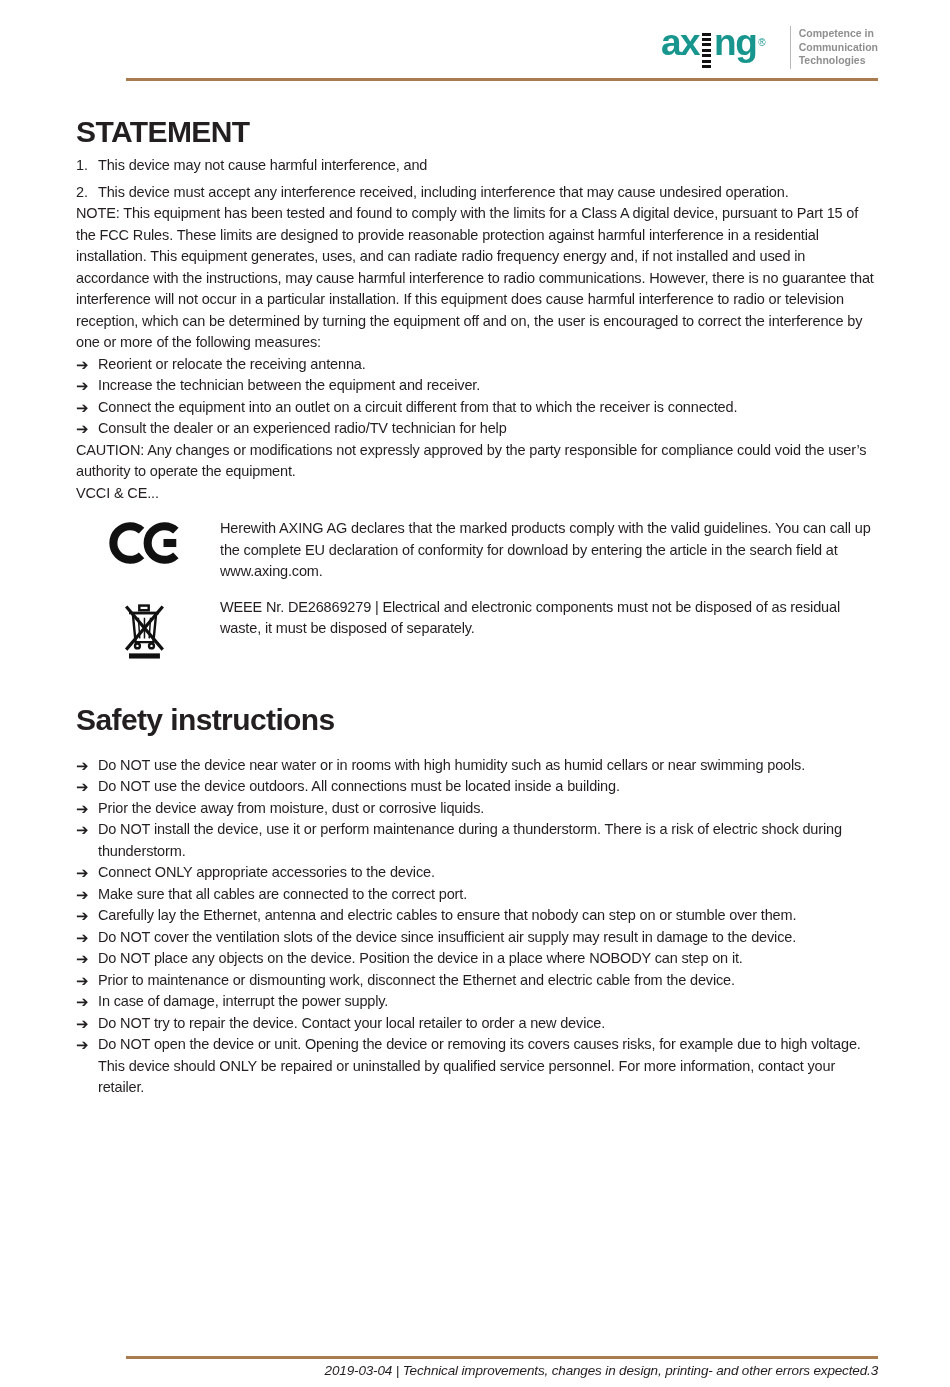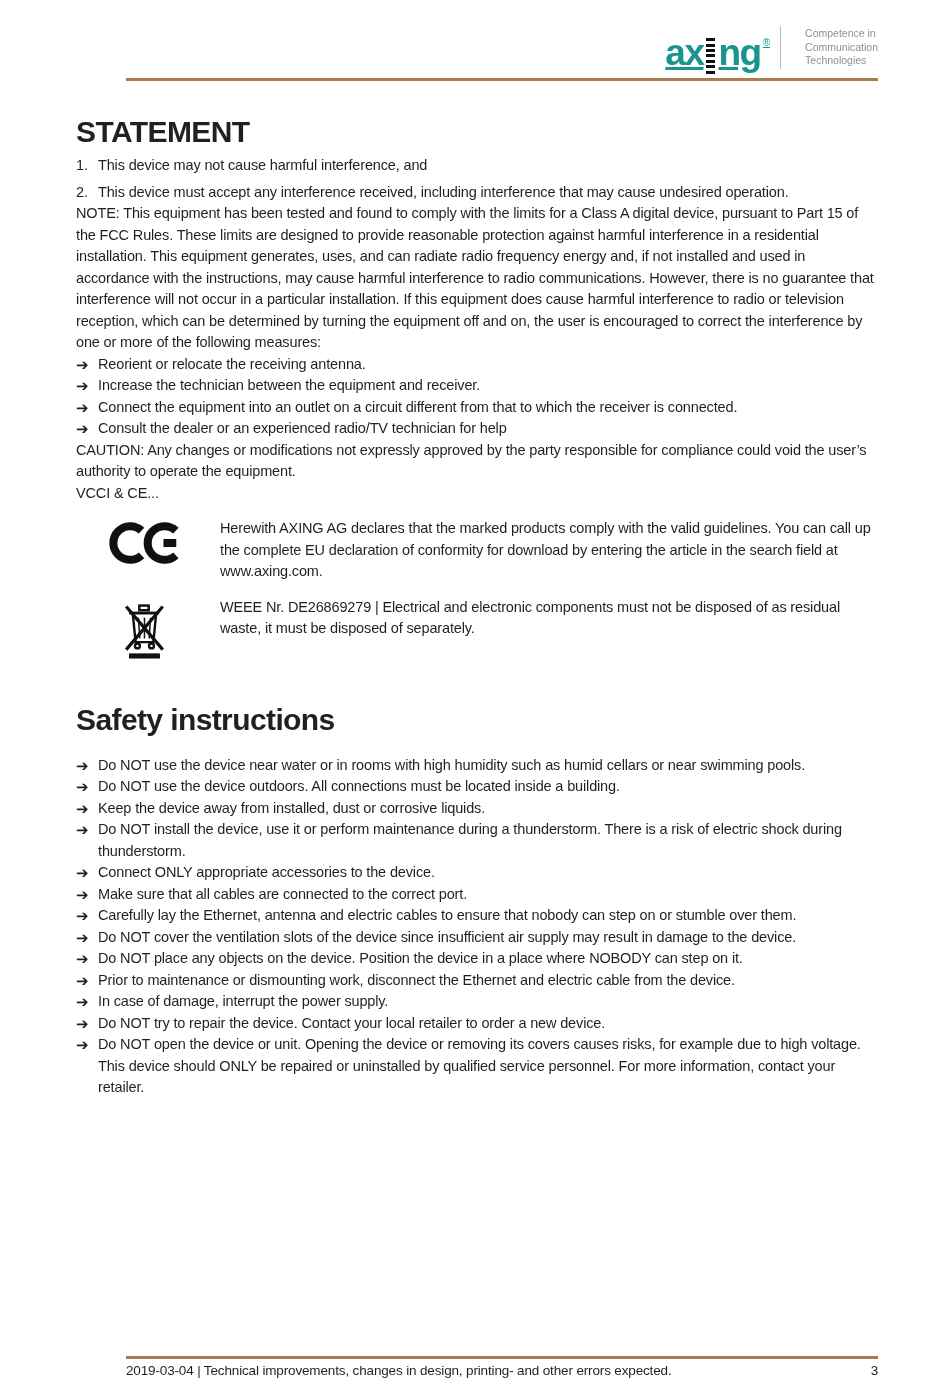--- a/index.html
+++ b/index.html
@@ -9,29 +9,29 @@
     background:#ffffff;
     font-family:"Liberation Sans", sans-serif;
     font-size:14.5px;line-height:21.5px;
     color:#231f20;
     letter-spacing:-0.15px;
     overflow:hidden;
   }
   
   .header{padding:26px 72px 0 126px;}
   .logo-row{display:flex;justify-content:flex-end;align-items:flex-start;height:44px;}
-  .logo{display:flex;align-items:center;color:#18968e;font-weight:bold;
-        font-size:37px;line-height:34px;letter-spacing:-1.5px;text-decoration:underline;}
+  .logo{display:flex;align-items:flex-start;color:#18968e;font-weight:bold;
+        font-size:37px;line-height:34px;letter-spacing:-1.5px;}
   .logo .lg-txt{display:inline-block;}
   .stripes{display:flex;flex-direction:column;justify-content:flex-end;
            width:9px;margin:0 3px 1px 3px;height:42px;}
   .stripes i{display:block;height:3px;background:#111;margin-top:2.4px;}
   .reg{font-size:10px;color:#18968e;letter-spacing:0;margin:0 0 20px 2px;font-weight:normal;}
-  .tagline{margin-left:10px;border-left:1px solid #b9b9b9;padding:1px 0 1px 24px;
-           font-size:10.5px;line-height:13.5px;color:#8f8f8f;letter-spacing:0;}
+  .tagline{margin-left:24px;border-left:1px solid #b9b9b9;padding:1px 0 1px 8px;
+           font-size:10.5px;line-height:13.5px;color:#8f8f8f;letter-spacing:0;font-weight:bold;}
   .rule{height:3px;background:#a87c4f;margin-top:8px;}
   
   .main{padding:0 72px 0 76px;}
   h1{font-size:30px;line-height:34px;font-weight:bold;letter-spacing:-0.6px;
      margin:34px 0 0 0;color:#231f20;}
   .intro{margin:30px 0 0 0;}
   .cond{display:flex;margin-top:5.5px;}
   .cond .num{flex:none;width:22px;}
   .cond .t{flex:1;}
   p.block{margin:0;}
@@ -43,22 +43,22 @@
   .icon-para{display:flex;margin-top:14px;justify-content:flex-end;}
   .icon-box{flex:none;width:144px;}
   .icon-text{flex:1;}
   .ce-svg{margin:4px 0 0 33px;display:block;}
   .weee-svg{margin:2px 0 0 46px;display:block;}
   .safety-title{margin-top:44px;}
   .safety-list{margin-top:18px;}
   
   .footer{position:absolute;left:126px;right:72px;bottom:6px;}
   .footer .rule{margin-top:0;}
-  .footer-row{display:flex;justify-content:space-between;
-              font-size:13.5px;line-height:20px;margin-top:2px;color:#231f20;}
+  .footer-row{display:flex;justify-content:flex-end;
+              font-size:13.5px;line-height:20px;margin-top:2px;color:#231f20;font-style:italic;}
 </style>
 </head>
 <body>
 
 <div class="page">
 
   <div class="header">
     <div class="logo-row">
       <div class="logo">
         <span class="lg-txt">ax</span>
@@ -154,21 +154,21 @@
       <div class="ai">
         <span class="arrow">➔</span>
         <span class="t">Do NOT use the device near water or in rooms with high humidity such as humid cellars or near swimming pools.</span>
       </div>
       <div class="ai">
         <span class="arrow">➔</span>
         <span class="t">Do NOT use the device outdoors. All connections must be located inside a building.</span>
       </div>
       <div class="ai">
         <span class="arrow">➔</span>
-        <span class="t">Keep the device away from installed, dust or corrosive liquids.</span>
+        <span class="t">Prior the device away from moisture, dust or corrosive liquids.</span>
       </div>
       <div class="ai">
         <span class="arrow">➔</span>
         <span class="t">Do NOT install the device, use it or perform maintenance during a thunderstorm. There is a risk of electric shock during thunderstorm.</span>
       </div>
       <div class="ai">
         <span class="arrow">➔</span>
         <span class="t">Connect ONLY appropriate accessories to the device.</span>
       </div>
       <div class="ai">

